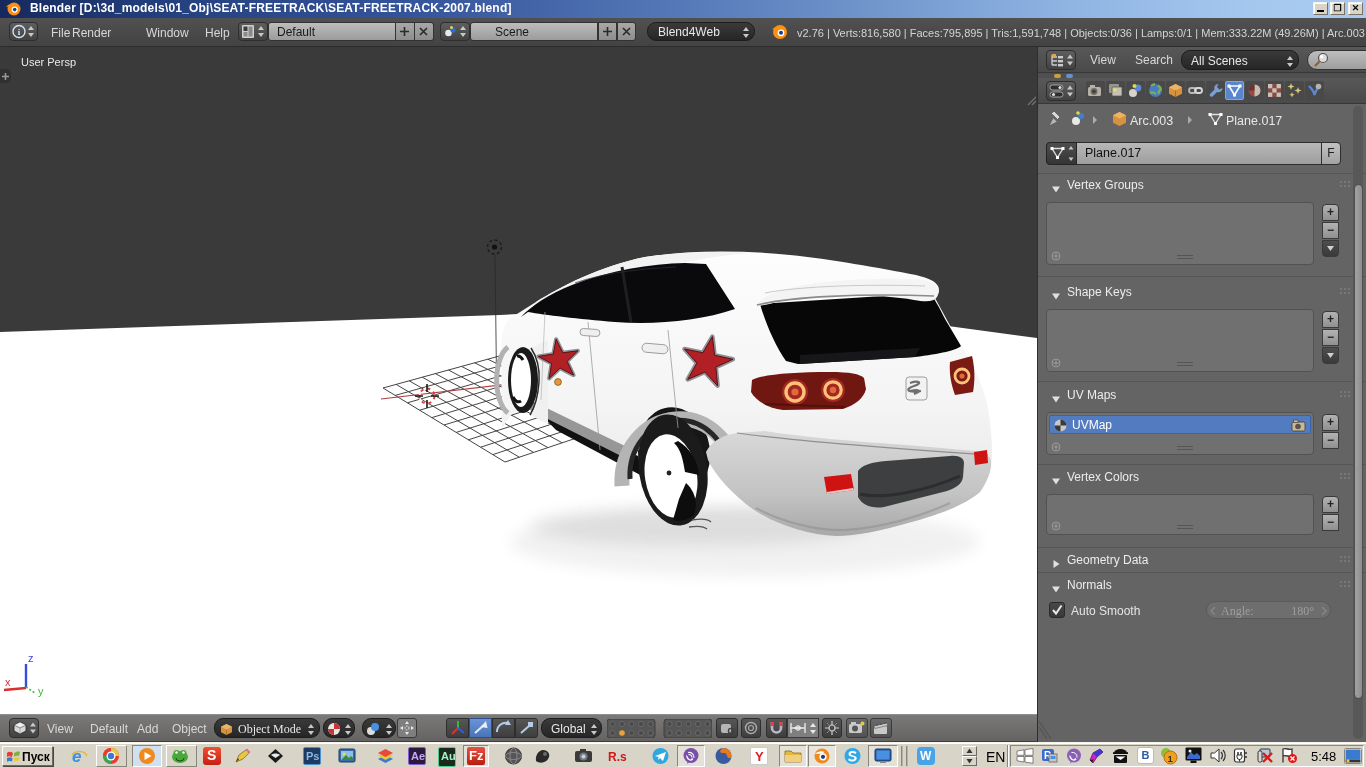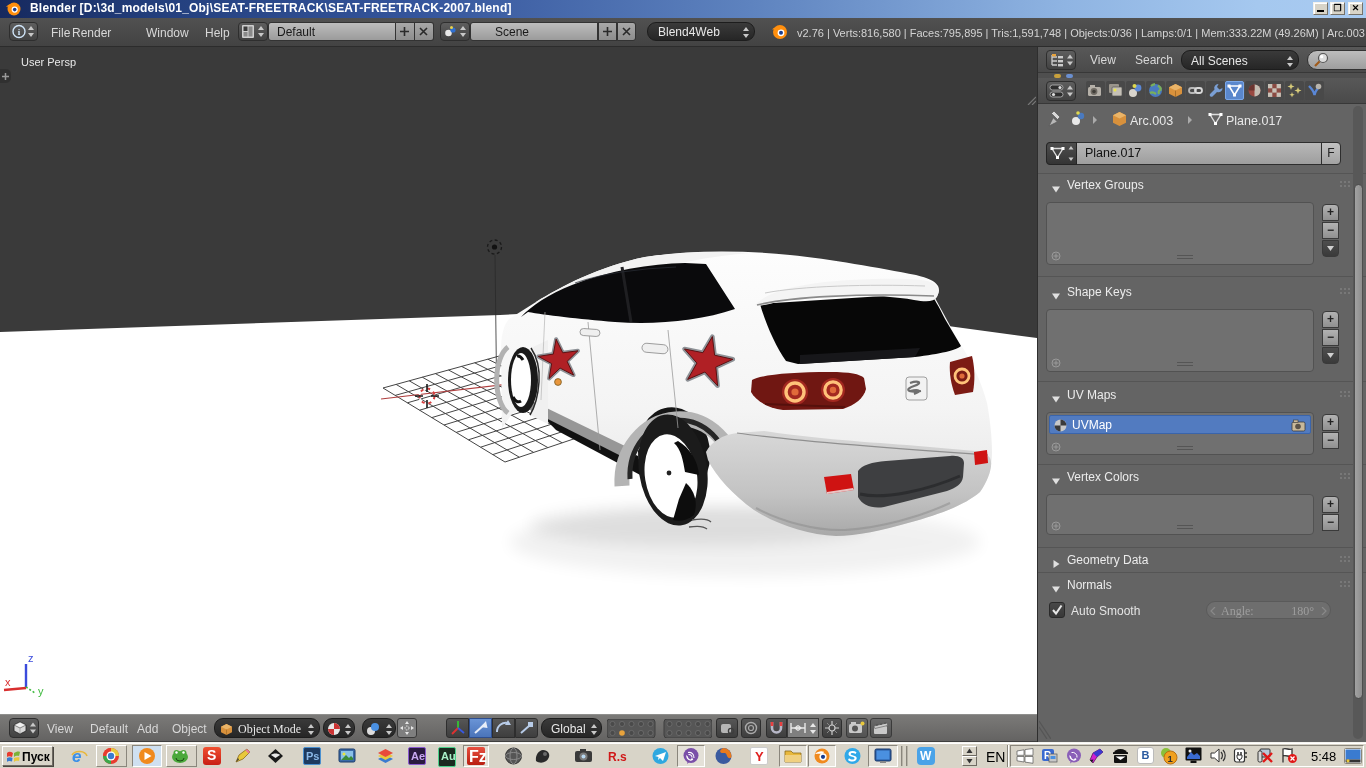--- a/index.html
+++ b/index.html
@@ -795,21 +795,21 @@
         <path d="M2,6 L9.5,2 L17,6 L9.5,10 Z" fill="#e84a3a"></path>
       </svg>
   <div class="abs" style="left:408px;top:4px;width:18px;height:18px;background:#2a1a3f;border:1px solid #8a5ad0;border-radius:2px;">
         <span style="position:absolute;left:2px;top:2px;font-size:11px;font-weight:bold;color:#c8a8f0;">Ae</span>
       </div>
   <div class="abs" style="left:438px;top:4px;width:18px;height:20px;background:#1a2a1f;border:1px solid #4ad08a;border-radius:2px;">
         <span style="position:absolute;left:2px;top:2px;font-size:11px;font-weight:bold;color:#a8f0c8;">Au</span>
       </div>
   <div class="qbtnp" style="left:463px;width:26px;"></div>
   <div class="abs" style="left:467px;top:4px;width:18px;height:18px;background:linear-gradient(#e85040,#b81e10);border-radius:2px;">
-        <span style="position:absolute;left:2px;top:1px;font-size:16px;font-weight:bold;color:#fff;text-align:center;">Fz</span>
+        <span style="position:absolute;left:2px;top:1px;font-size:13px;font-weight:bold;color:#fff;text-align:center;">Fz</span>
       </div>
   <svg class="abs" style="left:504px;top:4px" width="19" height="18" viewBox="0 0 19 18">
         <circle cx="9.5" cy="9" r="8" fill="#555"></circle>
         <circle cx="9.5" cy="9" r="8" fill="none" stroke="#333"></circle>
         <ellipse cx="9.5" cy="9" rx="8" ry="3.5" fill="none" stroke="#888"></ellipse>
         <ellipse cx="9.5" cy="9" rx="3.5" ry="8" fill="none" stroke="#888"></ellipse>
       </svg>
   <svg class="abs" style="left:533px;top:4px" width="19" height="18" viewBox="0 0 19 18">
         <path d="M3,14 C2,8 6,3 10,3 C15,3 17,7 16,10 C14,16 7,17 3,14 Z" fill="#2a2a2a"></path>
         <circle cx="12" cy="7" r="2" fill="#6a6a6a"></circle>

